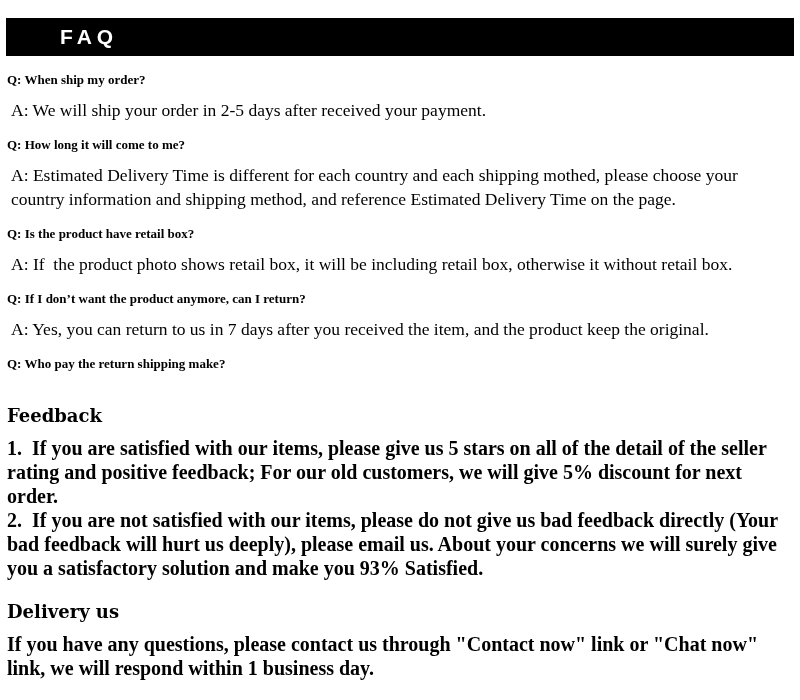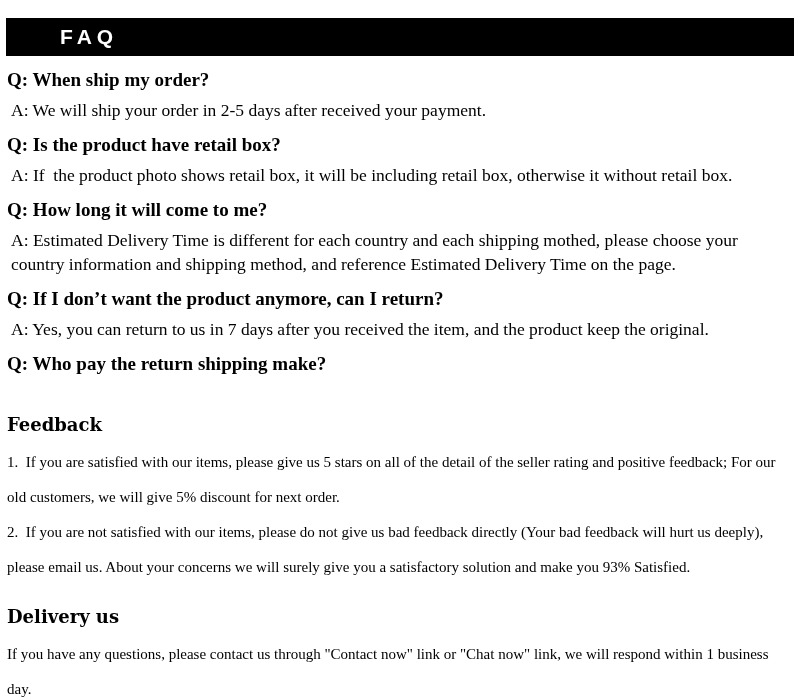--- a/index.html
+++ b/index.html
@@ -46,49 +46,49 @@
     position: absolute;
     left: 7px;
     top: 68px;
     width: 780px;
   }
   .qa-block {
     margin-bottom: 11px;
   }
   .q-line {
     font-weight: 700;
-    font-size: 19px;
+    font-size: 13px;
     line-height: 23px;
     margin: 0 0 7px 0;
     white-space: pre-wrap;
   }
   .a-line {
     font-weight: 400;
     font-size: 17.5px;
     line-height: 24px;
     margin: 4px;
     white-space: pre-wrap;
   }
   .section-heading {
     font-family: "DejaVu Serif", "Liberation Serif", serif;
     font-weight: 700;
     font-size: 18px;
     line-height: 22px;
     margin: 0 0 9px 0;
   }
   .section-feedback {
-    margin-top: 39px;
+    margin-top: 30px;
   }
   .section-contact {
     margin-top: 21px;
   }
   .body-line {
-    font-weight: 400;
-    font-size: 15px;
-    line-height: 35px;
+    font-weight: 700;
+    font-size: 20px;
+    line-height: 24px;
     margin: 0;
     white-space: pre-wrap;
   }
 </style>
 </head>
 <body>
 
 <div class="page">
 
   <div class="header-bar">
@@ -96,27 +96,27 @@
   </div>
 
   <div class="content">
 
     <div class="qa-block">
       <p class="q-line">Q: When ship my order?</p>
       <p class="a-line">A: We will ship your order in 2-5 days after received your payment.</p>
     </div>
 
     <div class="qa-block">
-      <p class="q-line">Q: Is the product have retail box?</p>
-      <p class="a-line">A: If  the product photo shows retail box, it will be including retail box, otherwise it without retail box.</p>
+      <p class="q-line">Q: How long it will come to me?</p>
+      <p class="a-line">A: Estimated Delivery Time is different for each country and each shipping mothed, please choose your country information and shipping method, and reference Estimated Delivery Time on the page.</p>
     </div>
 
     <div class="qa-block">
-      <p class="q-line">Q: How long it will come to me?</p>
-      <p class="a-line">A: Estimated Delivery Time is different for each country and each shipping mothed, please choose your country information and shipping method, and reference Estimated Delivery Time on the page.</p>
+      <p class="q-line">Q: Is the product have retail box?</p>
+      <p class="a-line">A: If  the product photo shows retail box, it will be including retail box, otherwise it without retail box.</p>
     </div>
 
     <div class="qa-block">
       <p class="q-line">Q: If I don’t want the product anymore, can I return?</p>
       <p class="a-line">A: Yes, you can return to us in 7 days after you received the item, and the product keep the original.</p>
     </div>
 
     <div class="qa-block">
       <p class="q-line">Q: Who pay the return shipping make?</p>
     </div>

